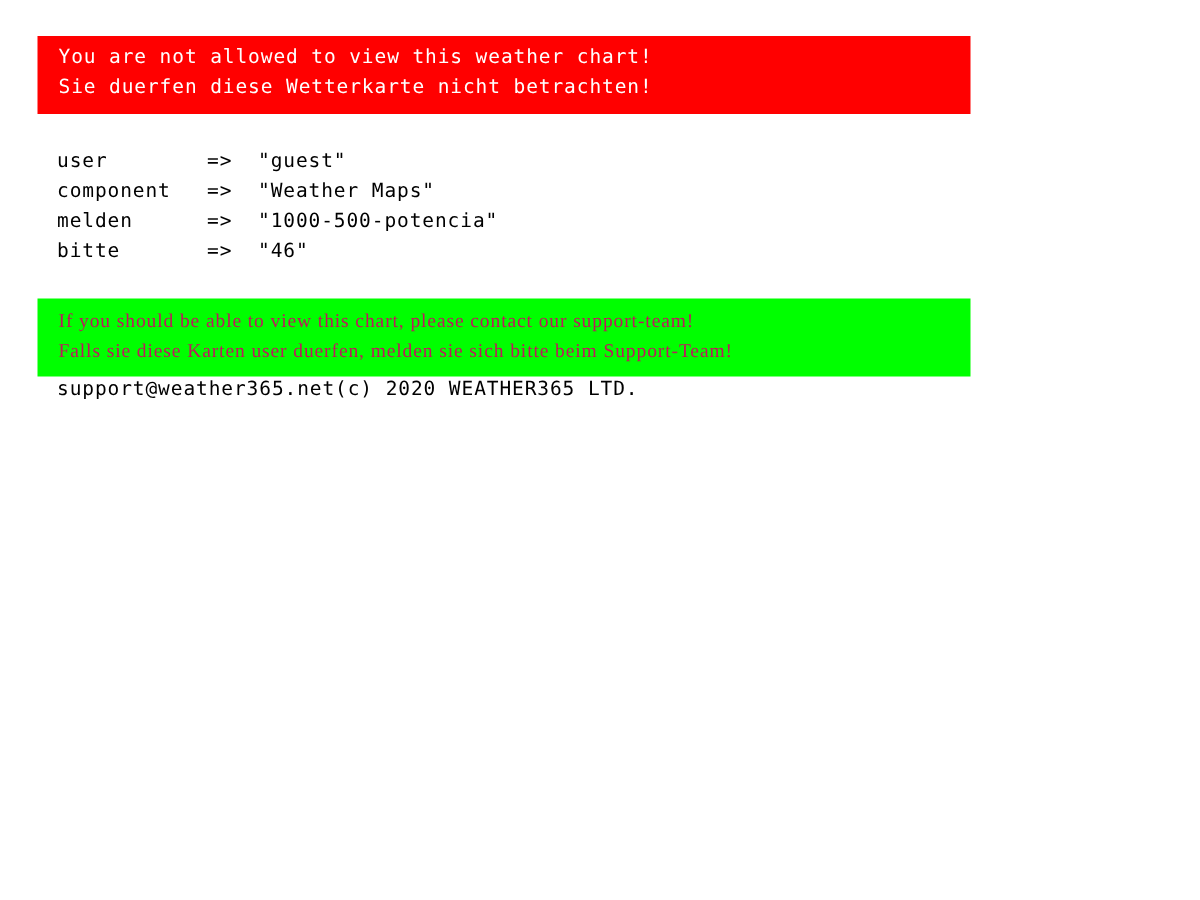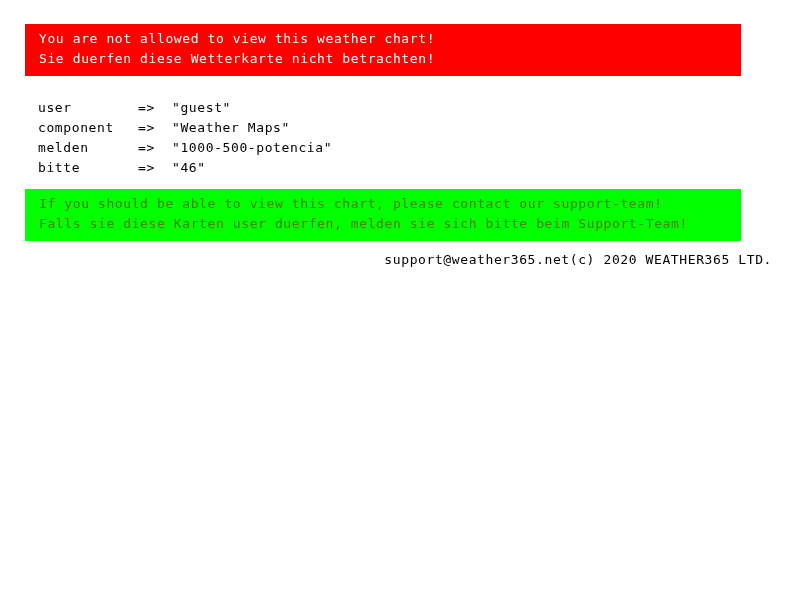--- a/index.html
+++ b/index.html
@@ -16,35 +16,36 @@
     color: #000000;
   }
   .page {
     position: relative;
     width: 800px;
     height: 600px;
   }
   .banner {
     position: absolute;
     left: 25px;
-    width: 716px;
+    width: 622px;
     box-sizing: border-box;
     padding: 5px 14px 7px 14px;
     line-height: 20px;
     white-space: nowrap;
   }
   .banner-error {
     top: 24px;
     background: #ff0000;
     color: #ffffff;
   }
   .banner-ok {
-    top: 189px;
+    top: 199px;
     background: #00ff00;
-    color: #4d7c0f;
+    color: #be185d;
+    font-family: Liberation Serif, serif;
   }
   .banner div {
     letter-spacing: 0.6px;
   }
   .details {
     position: absolute;
     left: 38px;
     top: 98px;
     border-collapse: collapse;
   }
@@ -59,21 +60,21 @@
   }
   .details td.key { width: 100px; }
   .details td.arrow { width: 34px; }
   .details td.val { }
   .footer {
     position: absolute;
     top: 250px;
     left: 38px;
     width: 734px;
     display: flex;
-    justify-content: flex-end;
+    justify-content: flex-start;
     line-height: 20px;
     letter-spacing: 0.6px;
     white-space: nowrap;
   }
 </style>
 </head>
 <body>
 
 <div class="page">
 

